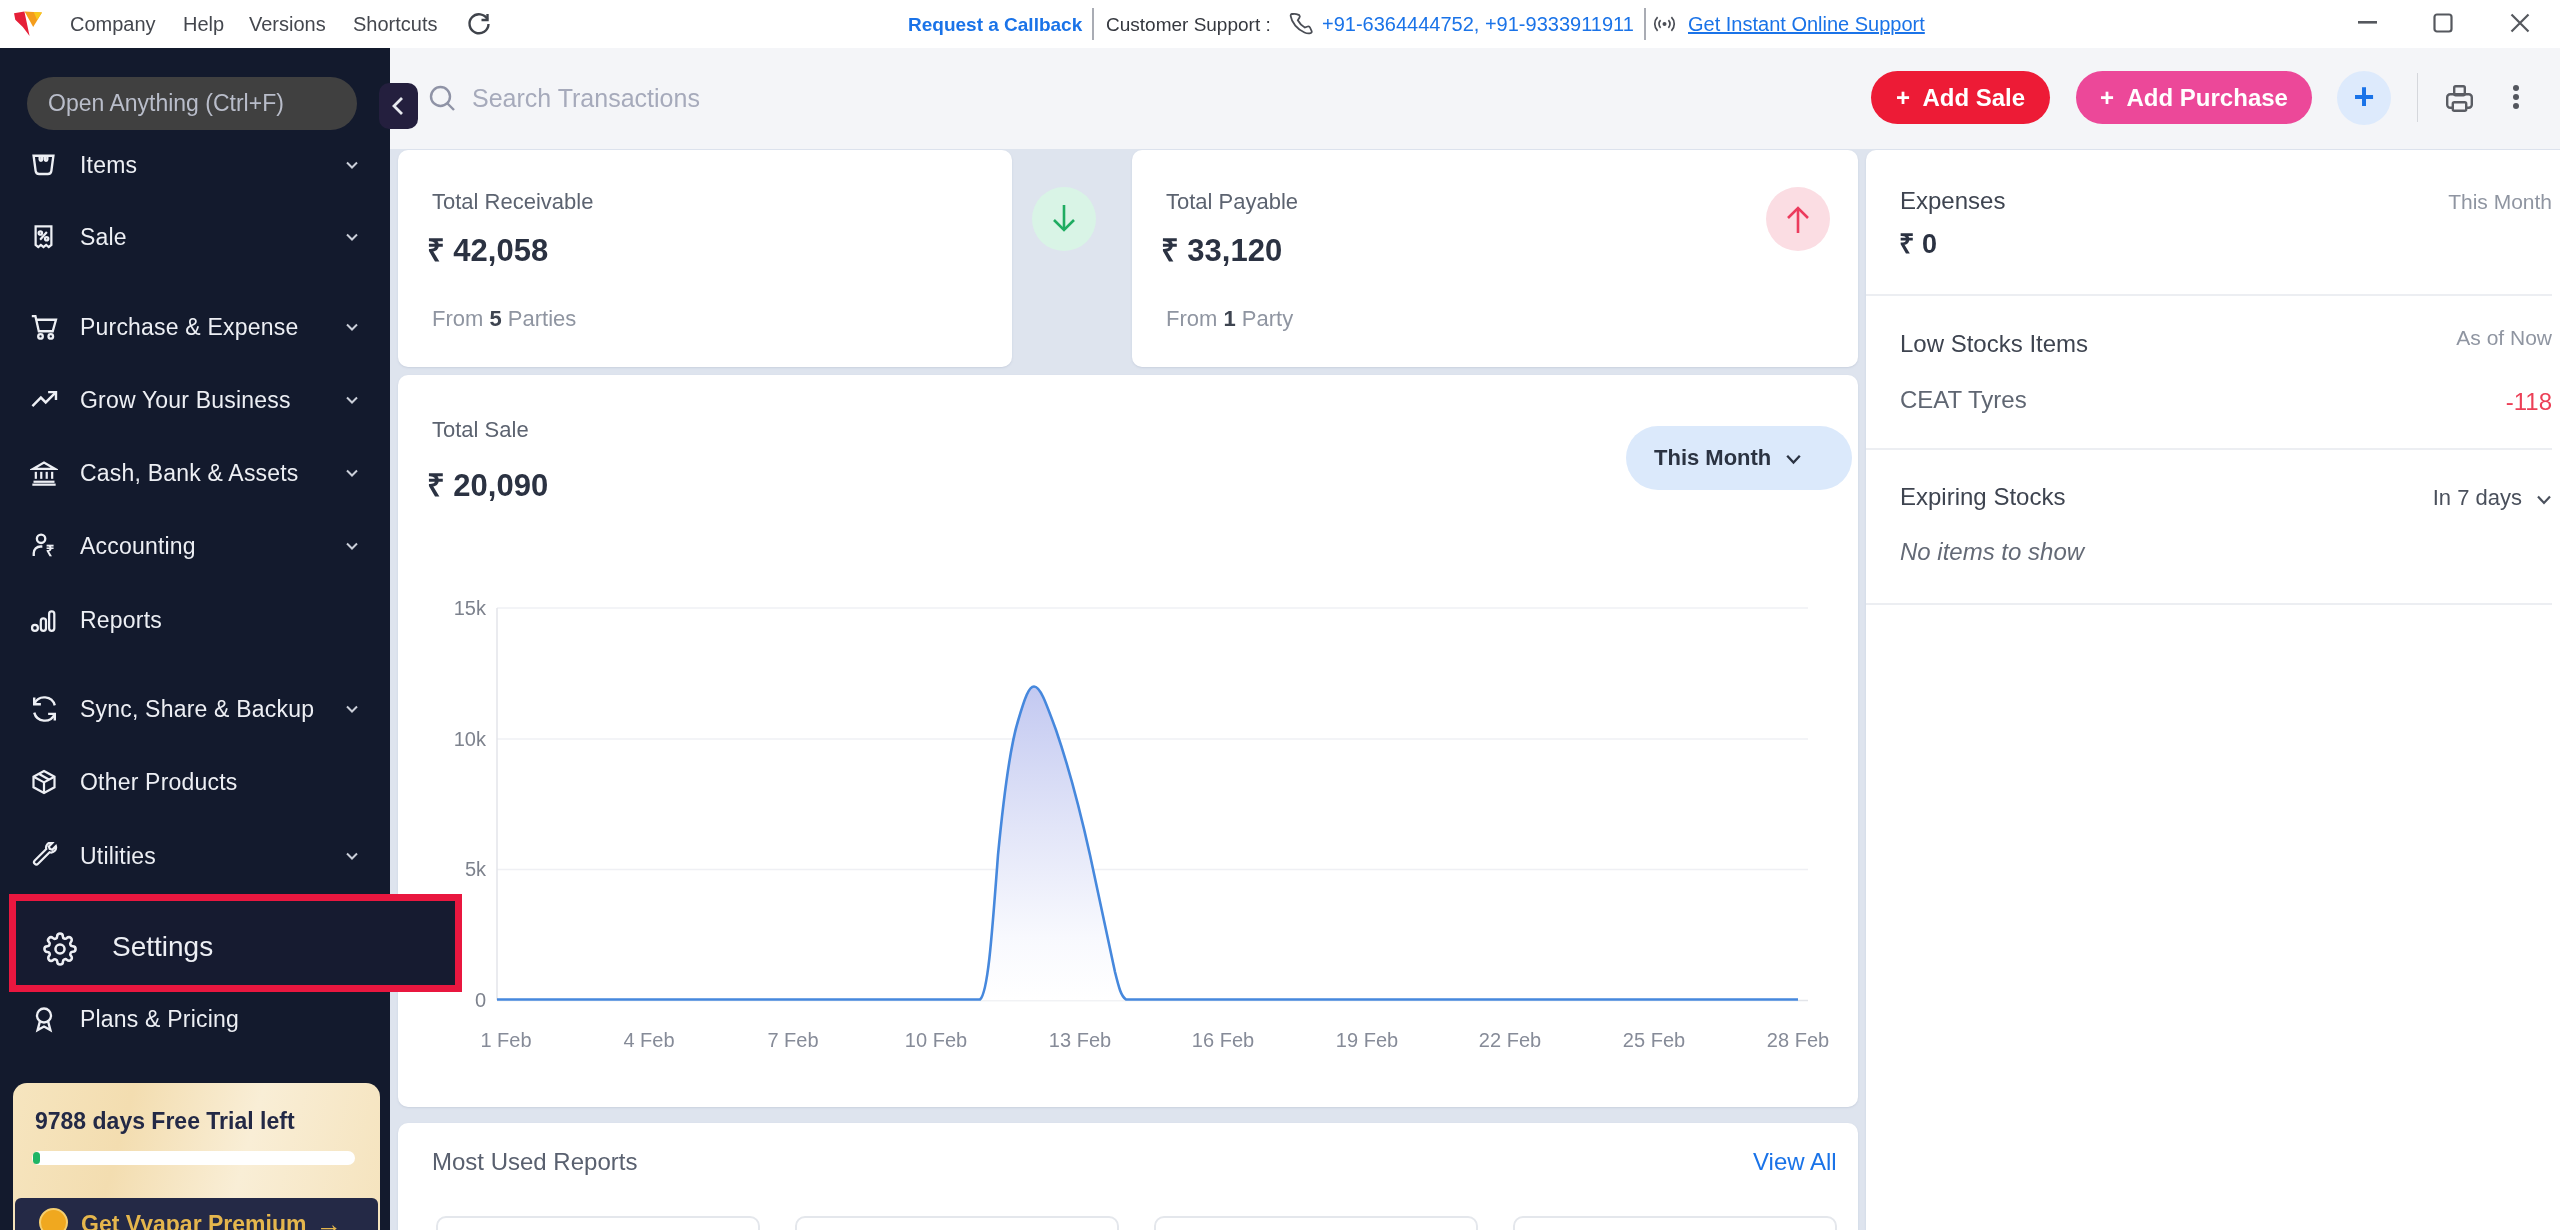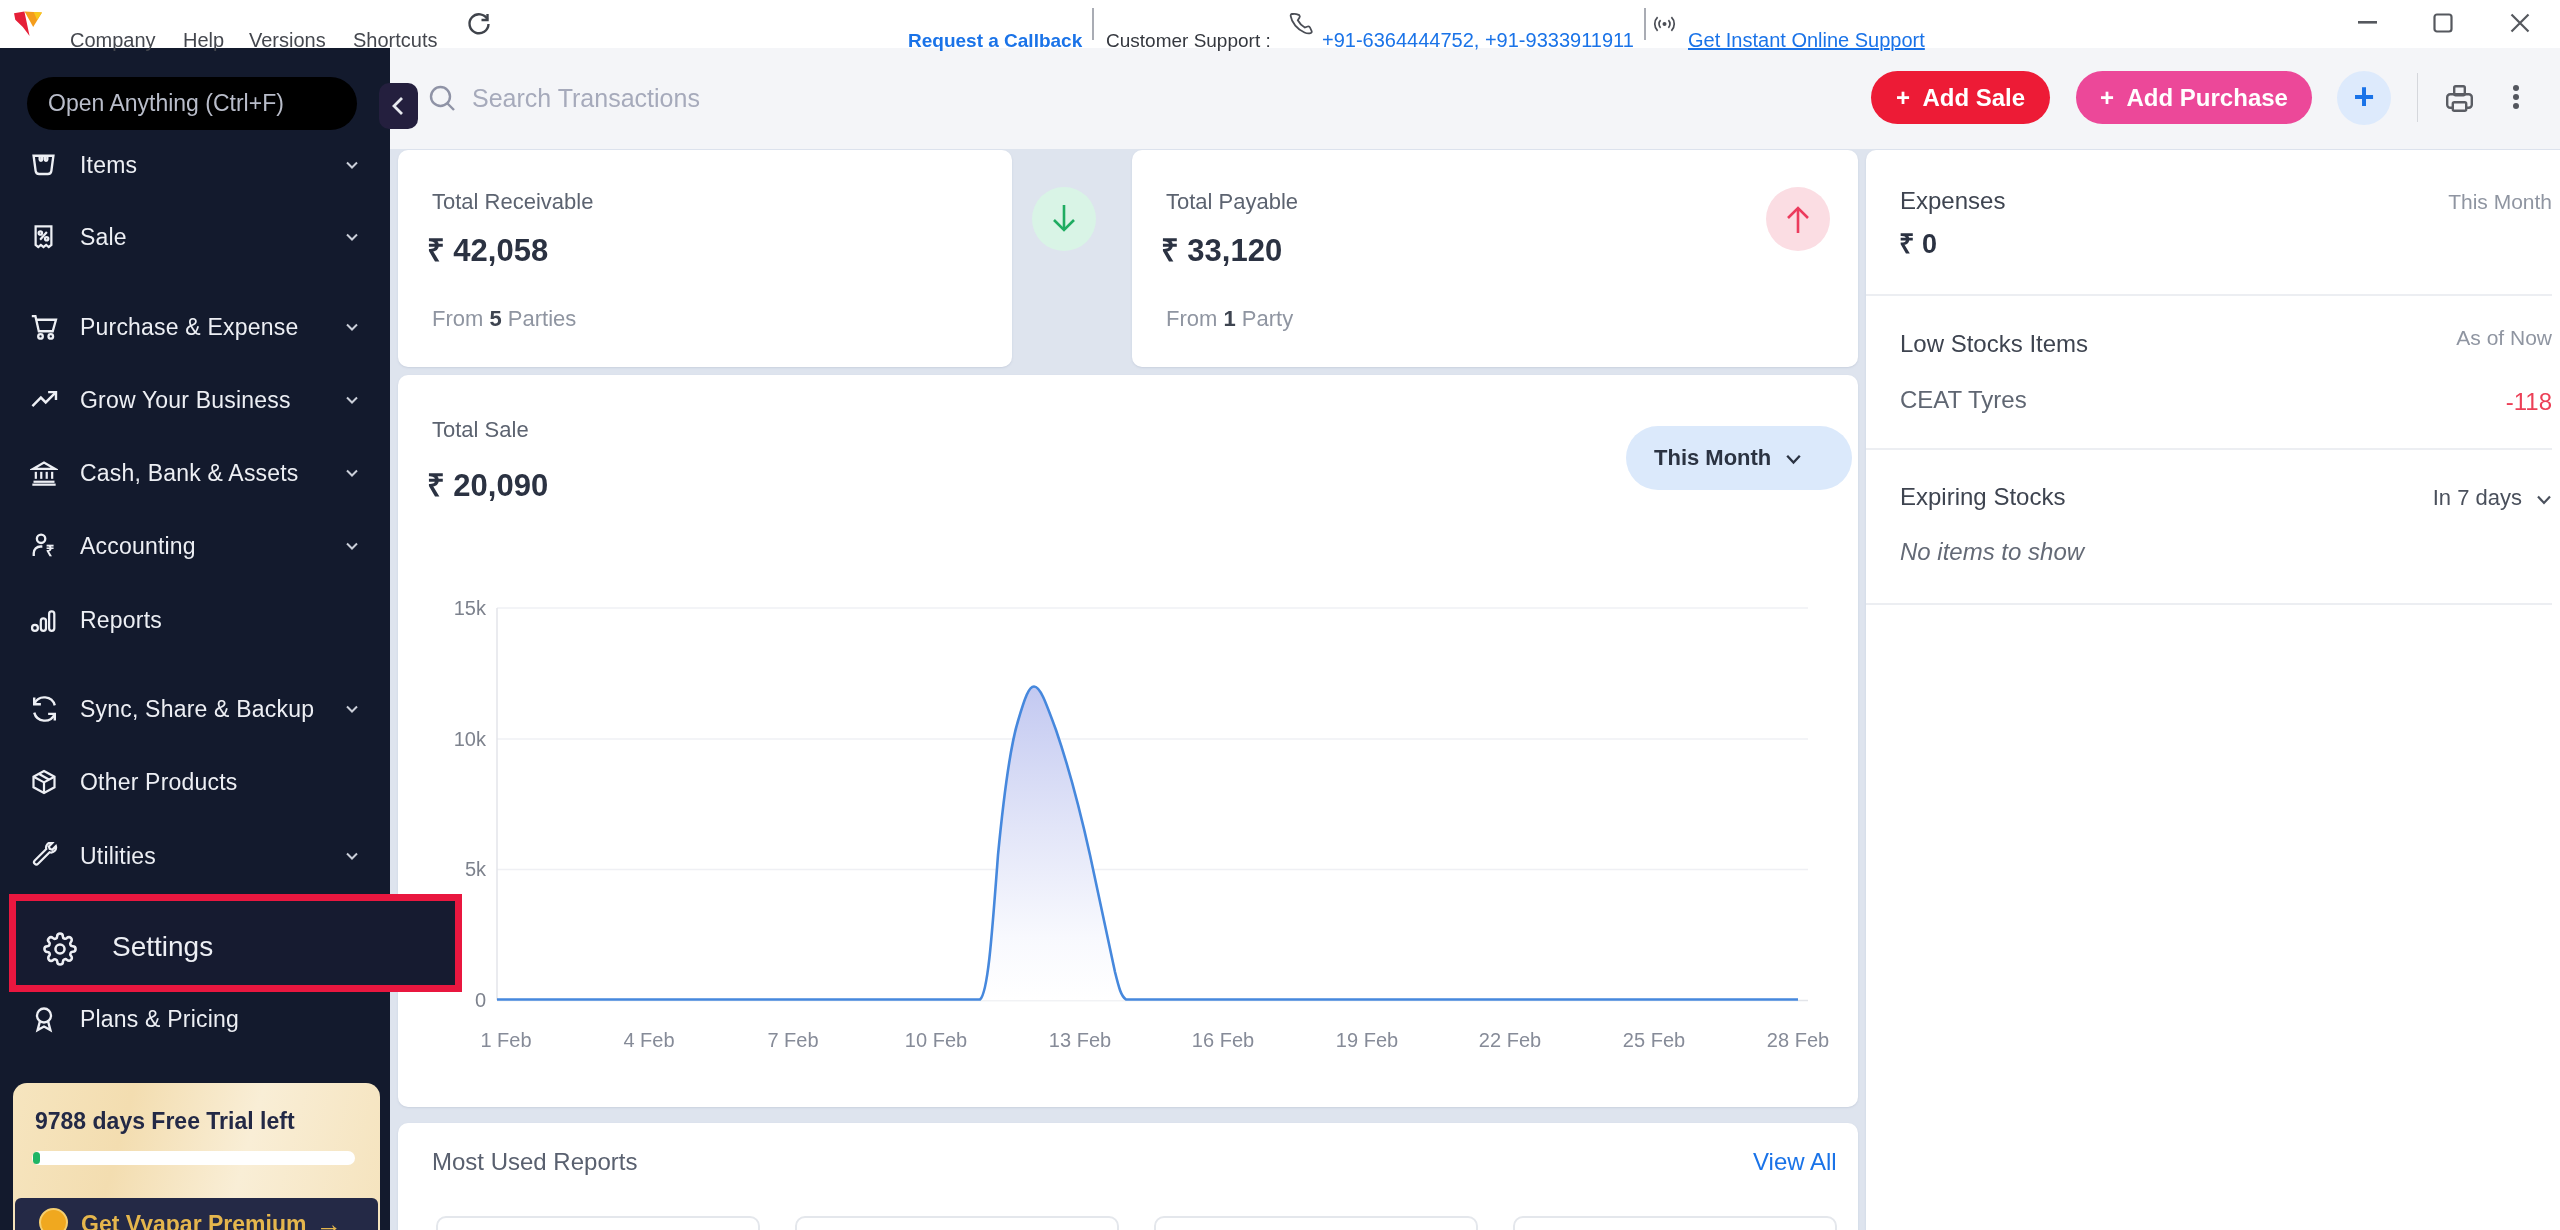--- a/index.html
+++ b/index.html
@@ -1,23 +1,23 @@
 <!DOCTYPE html>
 <html><head>
 <meta charset="utf-8">
 <style>
 * { margin:0; padding:0; box-sizing:border-box; }
 html,body { width:2560px; height:1230px; overflow:hidden; font-family:"Liberation Sans",sans-serif; background:#dee4ee; position:relative; }
 .abs { position:absolute; }
 
 .titlebar { position:absolute; left:0; top:0; width:2560px; height:48px; background:#ffffff; z-index:5; }
-.tb-txt { position:absolute; top:13px; font-size:20px; color:#44474e;margin-top:16px; }
+.tb-txt { position:absolute; top:13px; font-size:20px; color:#44474e; }
 
 .sidebar { position:absolute; left:0; top:48px; width:390px; height:1182px; background:#131a2d; z-index:4; }
-.openany { position:absolute; left:27px; top:29px; width:330px; height:53px; background:#000000; border-radius:27px; color:#b9bdca; font-size:23px; line-height:53px; padding-left:21px; }
+.openany { position:absolute; left:27px; top:29px; width:330px; height:53px; background:#404040; border-radius:27px; color:#b9bdca; font-size:23px; line-height:53px; padding-left:21px; }
 .collapse-btn { position:absolute; left:379px; top:83px; width:39px; height:46px; background:#241f3e; border-radius:10px; z-index:6; }
 .mi { position:absolute; left:0; width:390px; height:50px; color:#edeff4; }
 .mi .lbl { position:absolute; left:80px; top:50%; transform:translateY(-50%); font-size:23px; letter-spacing:.2px; }
 .mi svg.ic { position:absolute; left:30px; top:50%; transform:translateY(-50%); }
 .mi svg.chev { position:absolute; left:343px; top:50%; transform:translateY(-50%); }
 .redbox { position:absolute; left:9px; top:894px; width:453px; height:98px; border:7px solid #e9173f; background:#161b30; z-index:7; }
 .trial-card { position:absolute; left:13px; top:1035px; width:367px; height:147px; border-radius:14px 14px 0 0; background:linear-gradient(105deg,#f6e5bf 0%,#f3ddb0 30%,#f9eed6 62%,#f5e3bd 100%); }
 .premium { position:absolute; left:15px; top:1150px; width:363px; height:32px; background:#242946; border-radius:6px 6px 0 0; }
 
 .searchrow { position:absolute; left:390px; top:48px; width:2170px; height:101px; background:#f4f5f8; z-index:1; }

